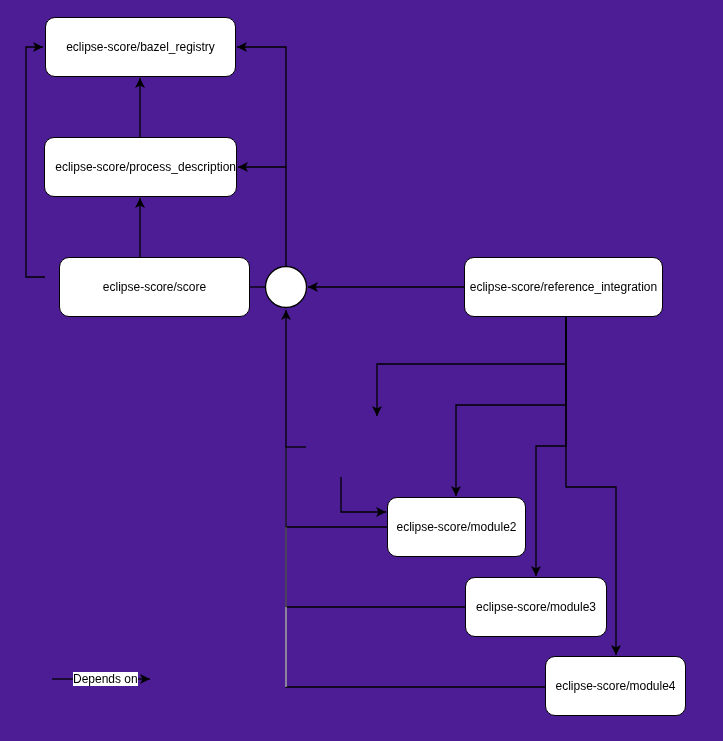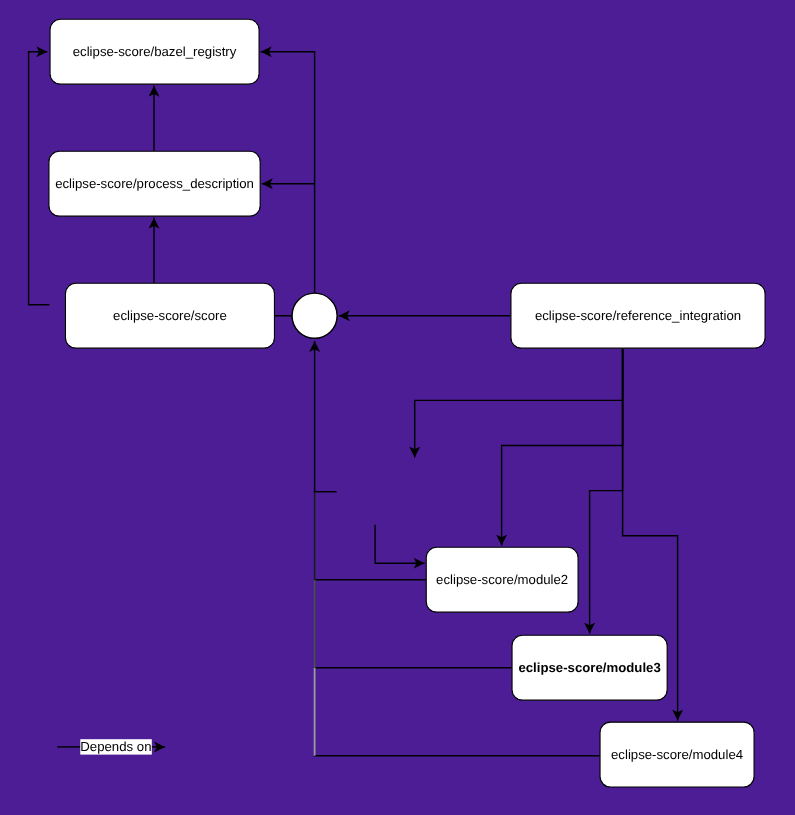--- a/index.html
+++ b/index.html
@@ -94,38 +94,38 @@
     <circle cx="286" cy="287" r="20.5" fill="#ffffff" stroke="#000000" stroke-width="1.3"></circle>
 
     <path d="M 52 679 H 73" fill="none" stroke="#000000" stroke-width="1.3"></path>
     <path d="M 137 679 H 150" fill="none" stroke="#000000" stroke-width="1.3" marker-end="url(#arrowhead)"></path>
   </svg>
 
   <div class="node" style="left:45px; top:17px; width:191px; height:60px;">
     <span>eclipse-score/bazel_registry</span>
   </div>
 
-  <div class="node" style="left:44px; top:137px; width:193px; height:60px;">
+  <div class="node" style="left:44px; top:137px; width:193px; height:60px;justify-content:flex-end;">
     <span>eclipse-score/process_description</span>
   </div>
 
   <div class="node" style="left:45px; top:257px; width:191px; height:60px;margin-left:14px;">
     <span>eclipse-score/score</span>
   </div>
 
-  <div class="node" style="left:464px; top:257px; width:232px; height:60px;text-align:right;">
+  <div class="node" style="left:464px; top:257px; width:199px; height:60px;text-align:right;">
     <span>eclipse-score/reference_integration</span>
   </div>
 
 
   <div class="node" style="left:387px; top:497px; width:139px; height:60px;">
     <span>eclipse-score/module2</span>
   </div>
 
-  <div class="node" style="left:465px; top:577px; width:142px; height:60px;font-weight:bold;">
+  <div class="node" style="left:465px; top:577px; width:142px; height:60px;">
     <span>eclipse-score/module3</span>
   </div>
 
   <div class="node" style="left:545px; top:656px; width:141px; height:60px;justify-content:center;">
     <span>eclipse-score/module4</span>
   </div>
 
   <div class="legend-label">Depends on</div>
 
 </div>

